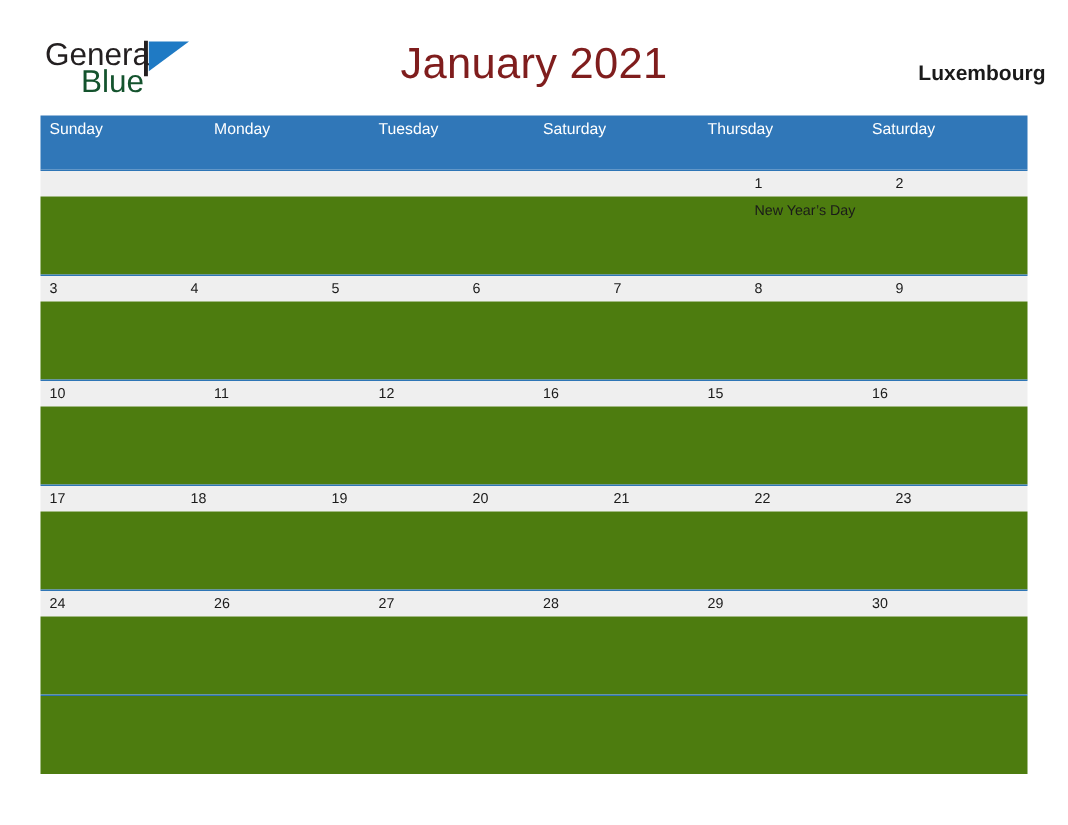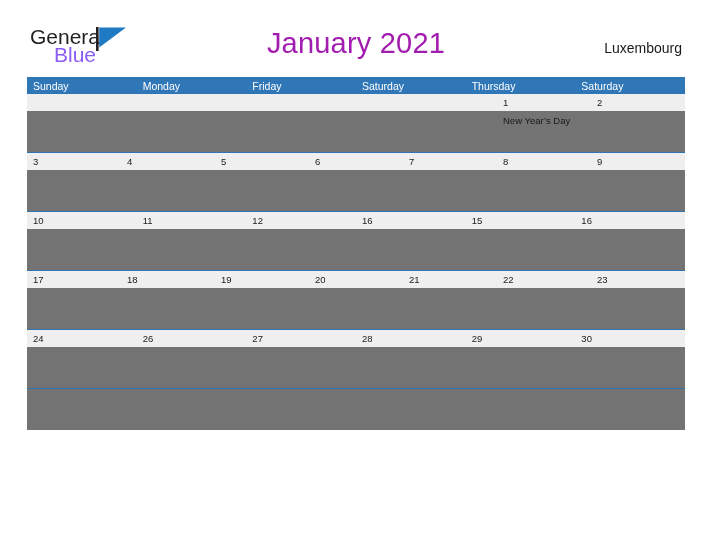--- a/index.html
+++ b/index.html
@@ -40,21 +40,21 @@
   }
   .logo-general {
     font-size: 21px;
     color: #231f20;
     letter-spacing: 0px;
     display: block;
     font-weight: 400;
   }
   .logo-blue {
     font-size: 21px;
-    color: #8b5cf6;
+    color: #14532d;
     display: block;
     margin-top: -3px;
     margin-left: 24px;
     font-weight: 400;
   }
   .logo-flag {
     position: absolute;
     left: 66px;
     top: 1px;
     width: 32px;
@@ -62,46 +62,46 @@
   }
 
   .cal-title {
     position: absolute;
     left: 0;
     right: 0;
     top: 27px;
     text-align: center;
     font-size: 29px;
     font-weight: 400;
-    color: #a21caf;
+    color: #7f1d1d;
     letter-spacing: 0.2px;
   }
 
   .cal-location {
     position: absolute;
-    right: 30px;
+    right: 15px;
     top: 40px;
     font-size: 14px;
     color: #1a1a1a;
-    font-weight: 400;
+    font-weight: 700;
   }
 
   
   .calendar {
     position: absolute;
     left: 27px;
     top: 77px;
     width: 658px;
   }
 
   .weekday-row {
     display: flex;
     width: 100%;
     background: #3077b8;
-    height: 16px;
+    height: 36px;
   }
   .weekday-cell {
     flex: 1 1 0;
     color: #ffffff;
     font-size: 10.5px;
     line-height: 19px;
     padding-left: 6px;
     box-sizing: border-box;
     white-space: nowrap;
     overflow: hidden;
@@ -127,22 +127,22 @@
     font-size: 9.5px;
     line-height: 17px;
     color: #1a1a1a;
     padding-left: 6px;
     box-sizing: border-box;
   }
 
   .event-band {
     display: flex;
     width: 100%;
-    background: #737373;
-    height: 41px;
+    background: #4d7c0f;
+    height: 52px;
   }
   .event-cell {
     flex: 1 1 0;
     padding: 4px 5px 0 6px;
     box-sizing: border-box;
     font-size: 9.5px;
     line-height: 12px;
     color: #1a1a1a;
     overflow: hidden;
   }
@@ -172,21 +172,21 @@
 
     <div class="cal-location">Luxembourg</div>
 
   </div>
 
   <div class="calendar">
 
     <div class="weekday-row">
       <div class="weekday-cell">Sunday</div>
       <div class="weekday-cell">Monday</div>
-      <div class="weekday-cell">Friday</div>
+      <div class="weekday-cell">Tuesday</div>
       <div class="weekday-cell">Saturday</div>
       <div class="weekday-cell">Thursday</div>
       <div class="weekday-cell">Saturday</div>
     </div>
 
     <div class="week-row">
       <div class="date-band">
         <div class="date-cell"></div>
         <div class="date-cell"></div>
         <div class="date-cell"></div>

